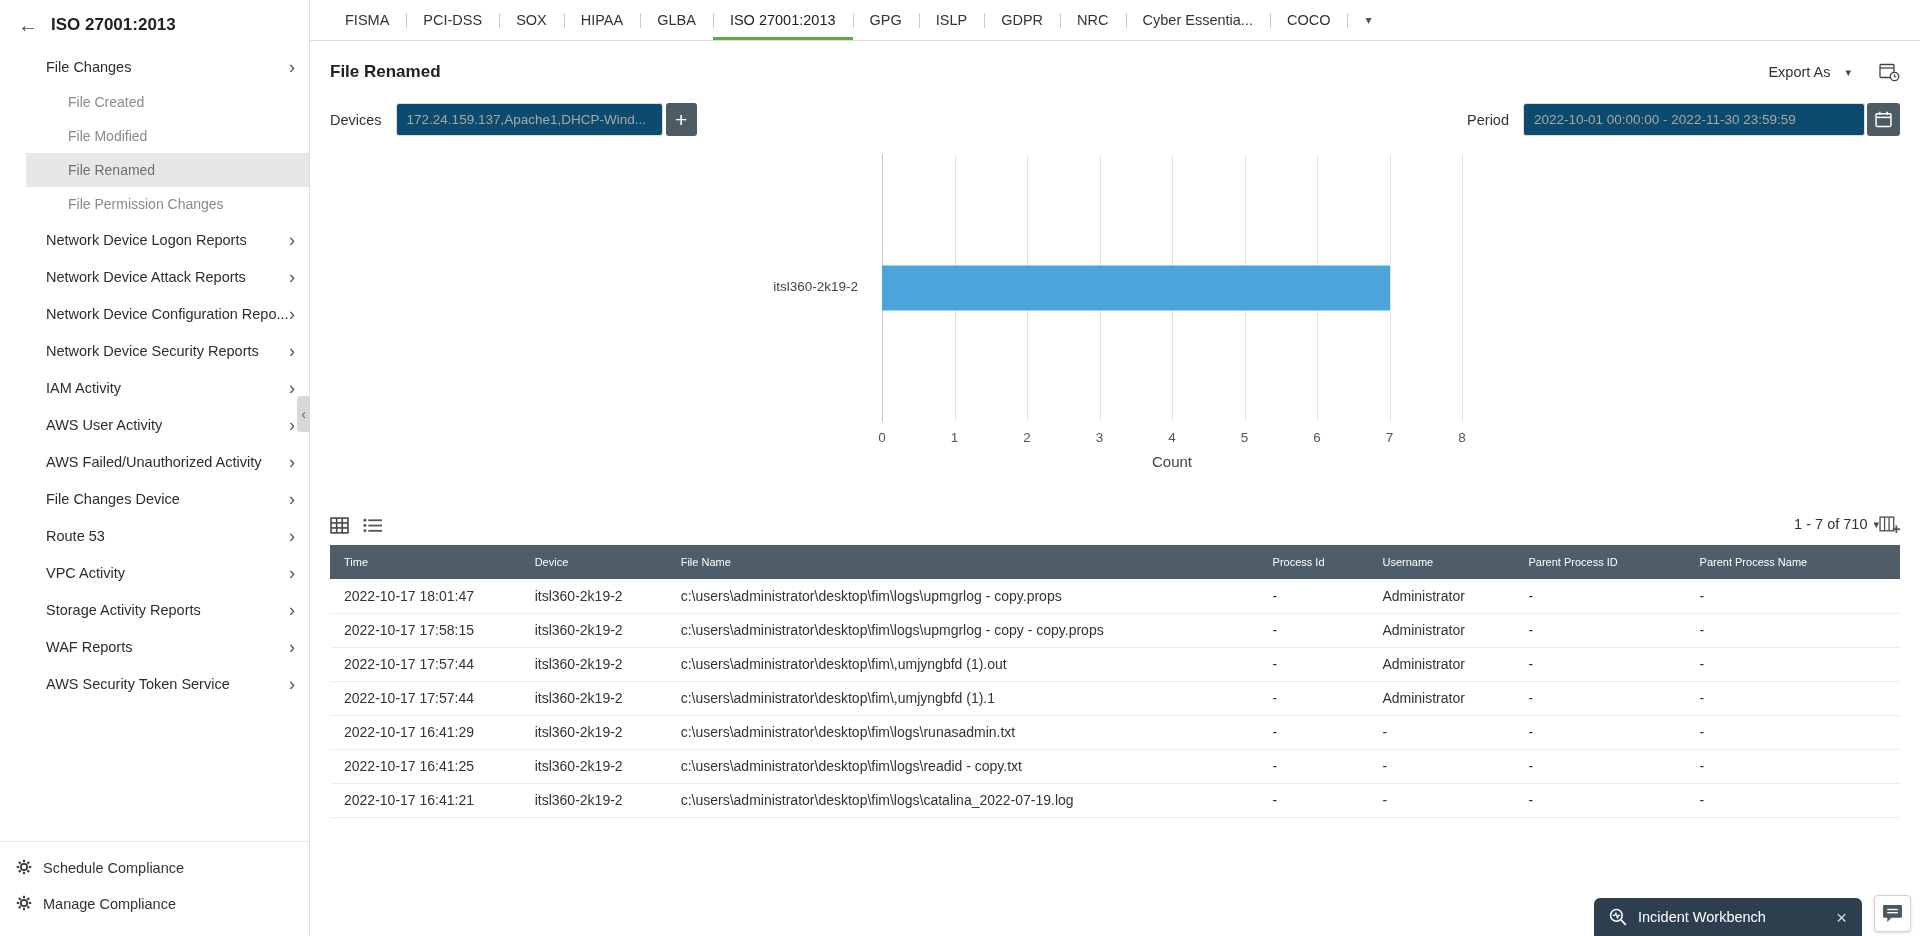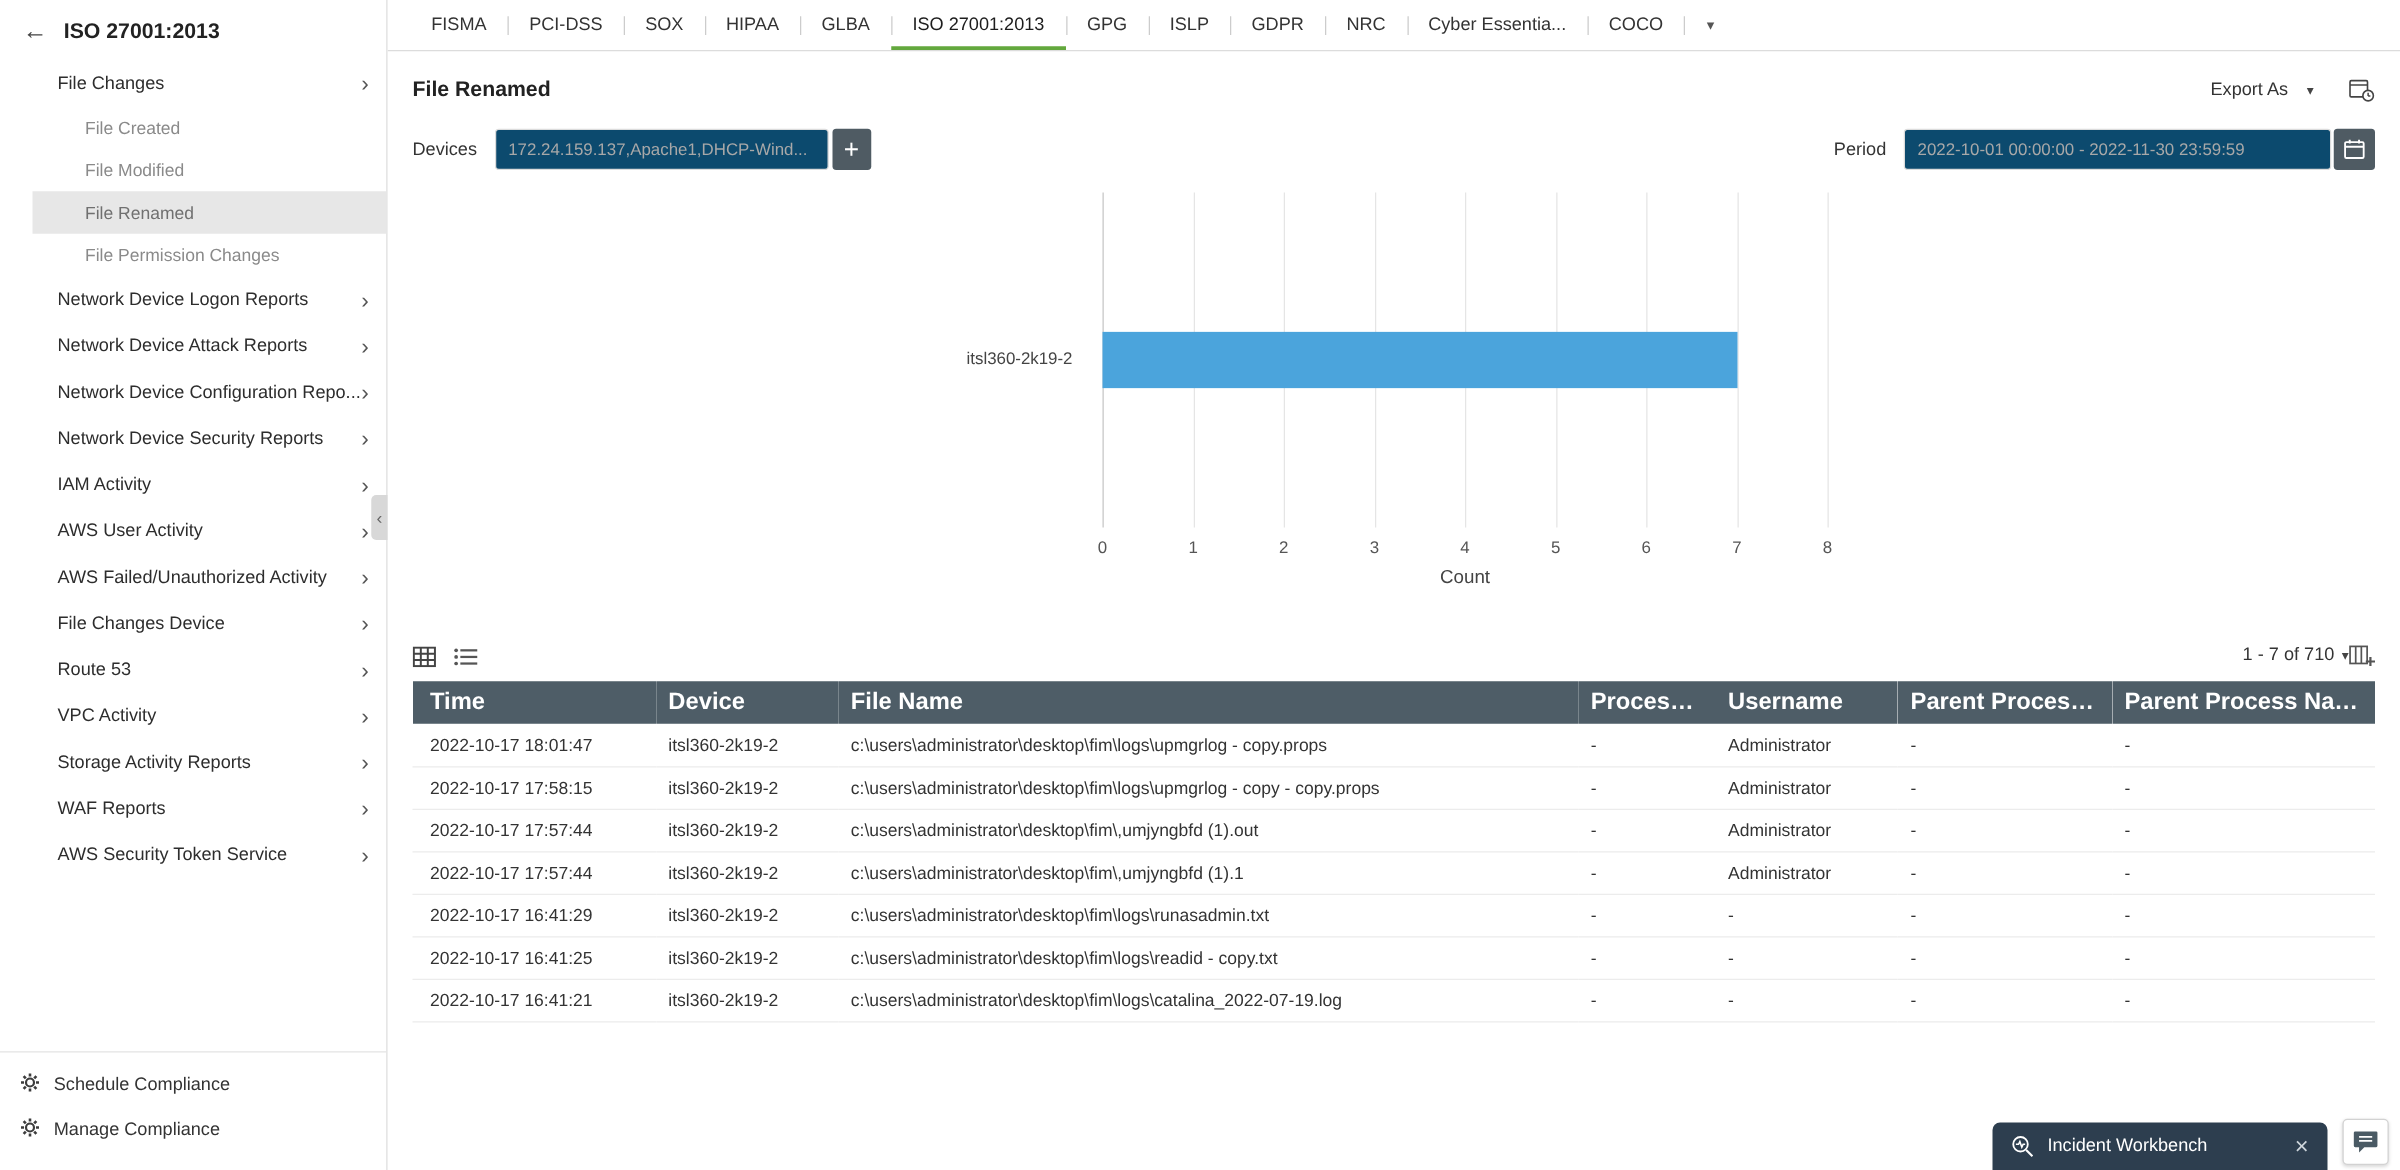--- a/index.html
+++ b/index.html
@@ -60,21 +60,21 @@
   .xlabel { position:absolute; left:552px; top:305px; width:580px; text-align:center; font-size:15px; color:#444; }
 
   
   .table-toolbar { display:flex; align-items:center; margin-top:24px; height:36px; }
   .view-icons { display:flex; gap:14px; align-items:center; }
   .view-icon { cursor:pointer; display:flex; align-items:center; }
   .toolbar-right { margin-left:auto; display:flex; align-items:flex-start; }
   .pagination { font-size:14.5px; color:#333; }
   .page-size { display:flex; align-items:center; gap:6px; font-size:14.5px; color:#333; cursor:pointer; }
   table { width:100%; border-collapse:collapse; table-layout:fixed; margin-top:2px; }
-  thead th { background:#4e5d67; color:#fff; font-weight:700; font-size:19px; text-align:left; height:34px; padding:0 10px; white-space:nowrap; overflow:hidden; text-overflow:ellipsis; }
+  thead th { background:#4e5d67; color:#fff; font-weight:400; font-size:11px; text-align:left; height:34px; padding:0 10px; white-space:nowrap; overflow:hidden; text-overflow:ellipsis; }
   th:nth-child(1){width:12.4%} th:nth-child(2){width:9.3%} th:nth-child(3){width:37.7%}
   th:nth-child(4){width:7%} th:nth-child(5){width:9.3%} th:nth-child(6){width:10.9%}
   th:first-child, td:first-child { padding-left:14px; }
   tbody td { height:34px; padding:0 10px; font-size:14px; color:#333; border-bottom:1px solid #ececec; white-space:nowrap; overflow:hidden; text-overflow:ellipsis; }
 
   
   .incident-workbench { position:absolute; right:58px; bottom:0; height:38px; min-width:268px; background:#2d3e4f; border-radius:6px 6px 0 0; display:flex; align-items:center; gap:11px; padding:0 15px; color:#fff; cursor:pointer; z-index:5; }
   .iw-label { font-size:14.5px; }
   .iw-close { margin-left:auto; color:#cfd6dc; font-size:19px; cursor:pointer; padding-left:16px; line-height:1; }
   .chat-fab { position:absolute; right:9px; bottom:4px; width:37px; height:37px; background:#fff; border:1px solid #d2d2d2; border-radius:4px; display:flex; align-items:center; justify-content:center; cursor:pointer; box-shadow:0 1px 3px rgba(0,0,0,.15); z-index:5; }

